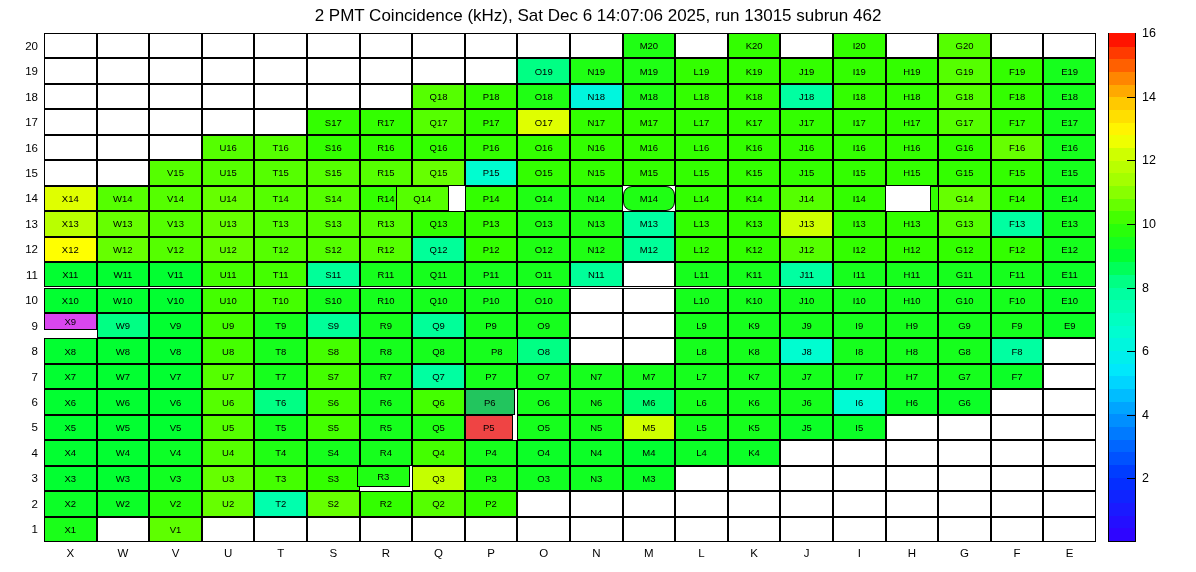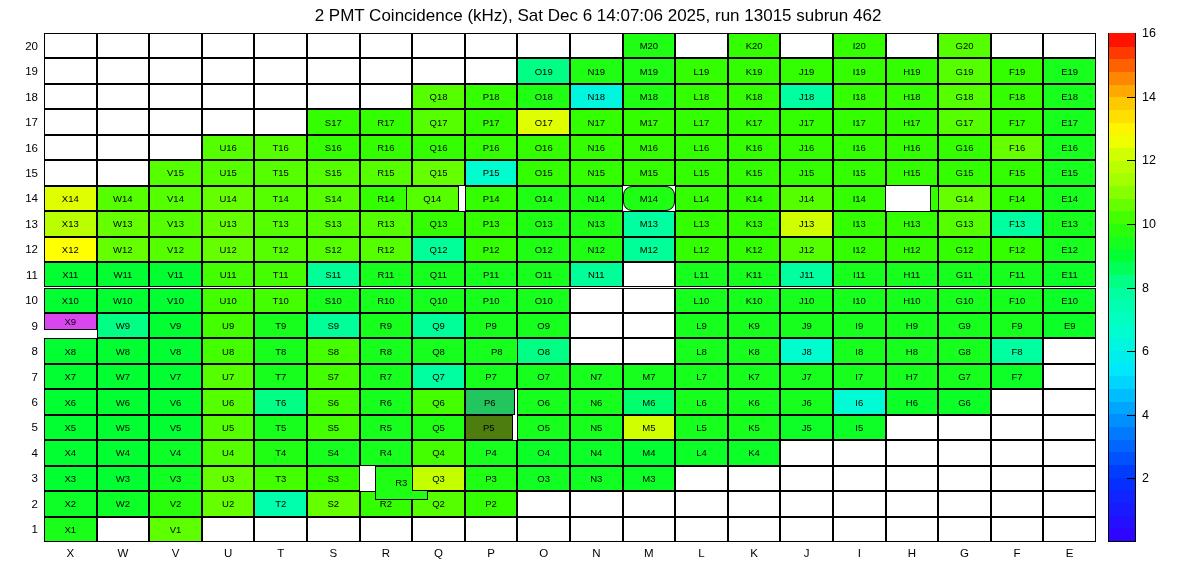--- a/index.html
+++ b/index.html
@@ -86,21 +86,21 @@
         <div class="cell empty" style="left: 841.6px; top: 458.1px; width: 52.6px; height: 25.45px;"></div>
         <div class="cell empty" style="left: 894.2px; top: 458.1px; width: 52.6px; height: 25.45px;"></div>
         <div class="cell empty" style="left: 946.8px; top: 458.1px; width: 52.6px; height: 25.45px;"></div>
         <div class="cell empty" style="left: 999.4px; top: 458.1px; width: 52.6px; height: 25.45px;"></div>
         <div class="cell" style="left: 0px; top: 432.65px; width: 52.6px; height: 25.45px; background: rgb(2, 255, 49);">X3</div>
         <div class="cell" style="left: 52.6px; top: 432.65px; width: 52.6px; height: 25.45px; background: rgb(2, 255, 49);">W3</div>
         <div class="cell" style="left: 105.2px; top: 432.65px; width: 52.6px; height: 25.45px; background: rgb(17, 255, 34);">V3</div>
         <div class="cell" style="left: 157.8px; top: 432.65px; width: 52.6px; height: 25.45px; background: rgb(102, 255, 0);">U3</div>
         <div class="cell" style="left: 210.4px; top: 432.65px; width: 52.6px; height: 25.45px; background: rgb(68, 255, 0);">T3</div>
         <div class="cell" style="left: 263px; top: 432.65px; width: 52.6px; height: 25.45px; background: rgb(51, 255, 0);">S3</div>
-        <div class="cell" style="left: 331px; top: 432.65px; width: 52.6px; height: 34px; background: rgb(31, 255, 20);">R3</div>
+        <div class="cell" style="left: 313px; top: 432.65px; width: 52.6px; height: 21px; background: rgb(31, 255, 20);">R3</div>
         <div class="cell" style="left: 368.2px; top: 432.65px; width: 52.6px; height: 25.45px; background: rgb(196, 255, 0);">Q3</div>
         <div class="cell" style="left: 420.8px; top: 432.65px; width: 52.6px; height: 25.45px; background: rgb(31, 255, 20);">P3</div>
         <div class="cell" style="left: 473.4px; top: 432.65px; width: 52.6px; height: 25.45px; background: rgb(17, 255, 34);">O3</div>
         <div class="cell" style="left: 526px; top: 432.65px; width: 52.6px; height: 25.45px; background: rgb(17, 255, 34);">N3</div>
         <div class="cell" style="left: 578.6px; top: 432.65px; width: 52.6px; height: 25.45px; background: rgb(12, 255, 39);">M3</div>
         <div class="cell empty" style="left: 631.2px; top: 432.65px; width: 52.6px; height: 25.45px;"></div>
         <div class="cell empty" style="left: 683.8px; top: 432.65px; width: 52.6px; height: 25.45px;"></div>
         <div class="cell empty" style="left: 736.4px; top: 432.65px; width: 52.6px; height: 25.45px;"></div>
         <div class="cell empty" style="left: 789px; top: 432.65px; width: 52.6px; height: 25.45px;"></div>
         <div class="cell empty" style="left: 841.6px; top: 432.65px; width: 52.6px; height: 25.45px;"></div>
@@ -128,21 +128,21 @@
         <div class="cell empty" style="left: 946.8px; top: 407.2px; width: 52.6px; height: 25.45px;"></div>
         <div class="cell empty" style="left: 999.4px; top: 407.2px; width: 52.6px; height: 25.45px;"></div>
         <div class="cell" style="left: 0px; top: 381.75px; width: 52.6px; height: 25.45px; background: rgb(2, 255, 49);">X5</div>
         <div class="cell" style="left: 52.6px; top: 381.75px; width: 52.6px; height: 25.45px; background: rgb(2, 255, 49);">W5</div>
         <div class="cell" style="left: 105.2px; top: 381.75px; width: 52.6px; height: 25.45px; background: rgb(2, 255, 49);">V5</div>
         <div class="cell" style="left: 157.8px; top: 381.75px; width: 52.6px; height: 25.45px; background: rgb(85, 255, 0);">U5</div>
         <div class="cell" style="left: 210.4px; top: 381.75px; width: 52.6px; height: 25.45px; background: rgb(22, 255, 29);">T5</div>
         <div class="cell" style="left: 263px; top: 381.75px; width: 52.6px; height: 25.45px; background: rgb(68, 255, 0);">S5</div>
         <div class="cell" style="left: 315.6px; top: 381.75px; width: 52.6px; height: 25.45px; background: rgb(22, 255, 29);">R5</div>
         <div class="cell" style="left: 368.2px; top: 381.75px; width: 52.6px; height: 25.45px; background: rgb(31, 255, 20);">Q5</div>
-        <div class="cell" style="left: 420.8px; top: 381.75px; width: 48px; height: 25.45px; background: #4d7c0f;">P5</div>
+        <div class="cell" style="left: 420.8px; top: 381.75px; width: 48px; height: 25.45px; background: #ef4444;">P5</div>
         <div class="cell" style="left: 473.4px; top: 381.75px; width: 52.6px; height: 25.45px; background: rgb(22, 255, 29);">O5</div>
         <div class="cell" style="left: 526px; top: 381.75px; width: 52.6px; height: 25.45px; background: rgb(22, 255, 29);">N5</div>
         <div class="cell" style="left: 578.6px; top: 381.75px; width: 52.6px; height: 25.45px; background: rgb(207, 255, 0);">M5</div>
         <div class="cell" style="left: 631.2px; top: 381.75px; width: 52.6px; height: 25.45px; background: rgb(22, 255, 29);">L5</div>
         <div class="cell" style="left: 683.8px; top: 381.75px; width: 52.6px; height: 25.45px; background: rgb(22, 255, 29);">K5</div>
         <div class="cell" style="left: 736.4px; top: 381.75px; width: 52.6px; height: 25.45px; background: rgb(12, 255, 39);">J5</div>
         <div class="cell" style="left: 789px; top: 381.75px; width: 52.6px; height: 25.45px; background: rgb(12, 255, 39);">I5</div>
         <div class="cell empty" style="left: 841.6px; top: 381.75px; width: 52.6px; height: 25.45px;"></div>
         <div class="cell empty" style="left: 894.2px; top: 381.75px; width: 52.6px; height: 25.45px;"></div>
         <div class="cell empty" style="left: 946.8px; top: 381.75px; width: 52.6px; height: 25.45px;"></div>
@@ -307,21 +307,21 @@
         <div class="cell" style="left: 894.2px; top: 178.15px; width: 52.6px; height: 25.45px; background: rgb(85, 255, 0);">G13</div>
         <div class="cell" style="left: 946.8px; top: 178.15px; width: 52.6px; height: 25.45px; background: rgb(0, 255, 161);">F13</div>
         <div class="cell" style="left: 999.4px; top: 178.15px; width: 52.6px; height: 25.45px; background: rgb(22, 255, 29);">E13</div>
         <div class="cell" style="left: 0px; top: 152.7px; width: 52.6px; height: 25.45px; background: rgb(223, 255, 0);">X14</div>
         <div class="cell" style="left: 52.6px; top: 152.7px; width: 52.6px; height: 25.45px; background: rgb(85, 255, 0);">W14</div>
         <div class="cell" style="left: 105.2px; top: 152.7px; width: 52.6px; height: 25.45px; background: rgb(85, 255, 0);">V14</div>
         <div class="cell" style="left: 157.8px; top: 152.7px; width: 52.6px; height: 25.45px; background: rgb(102, 255, 0);">U14</div>
         <div class="cell" style="left: 210.4px; top: 152.7px; width: 52.6px; height: 25.45px; background: rgb(85, 255, 0);">T14</div>
         <div class="cell" style="left: 263px; top: 152.7px; width: 52.6px; height: 25.45px; background: rgb(85, 255, 0);">S14</div>
         <div class="cell" style="left: 315.6px; top: 152.7px; width: 52.6px; height: 25.45px; background: rgb(51, 255, 0);">R14</div>
-        <div class="cell" style="left: 362px; top: 152.7px; width: 52.6px; height: 25.45px; background: rgb(85, 255, 0);">Q14</div>
+        <div class="cell" style="left: 352px; top: 152.7px; width: 52.6px; height: 25.45px; background: rgb(85, 255, 0);">Q14</div>
         <div class="cell" style="left: 420.8px; top: 152.7px; width: 52.6px; height: 25.45px; background: rgb(51, 255, 0);">P14</div>
         <div class="cell" style="left: 473.4px; top: 152.7px; width: 52.6px; height: 25.45px; background: rgb(31, 255, 20);">O14</div>
         <div class="cell" style="left: 526px; top: 152.7px; width: 52.6px; height: 25.45px; background: rgb(31, 255, 20);">N14</div>
         <div class="cell" style="left: 578.6px; top: 152.7px; width: 52.6px; height: 25.45px; background: rgb(31, 255, 20); border-radius: 9px;">M14</div>
         <div class="cell" style="left: 631.2px; top: 152.7px; width: 52.6px; height: 25.45px; background: rgb(51, 255, 0);">L14</div>
         <div class="cell" style="left: 683.8px; top: 152.7px; width: 52.6px; height: 25.45px; background: rgb(51, 255, 0);">K14</div>
         <div class="cell" style="left: 736.4px; top: 152.7px; width: 52.6px; height: 25.45px; background: rgb(85, 255, 0);">J14</div>
         <div class="cell" style="left: 789px; top: 152.7px; width: 52.6px; height: 25.45px; background: rgb(51, 255, 0);">I14</div>
         <div class="cell" style="left: 841.6px; top: 152.7px; width: 52.6px; height: 25.45px; background: rgb(51, 255, 0); margin-left: 44px;">H14</div>
         <div class="cell" style="left: 894.2px; top: 152.7px; width: 52.6px; height: 25.45px; background: rgb(102, 255, 0);">G14</div>

